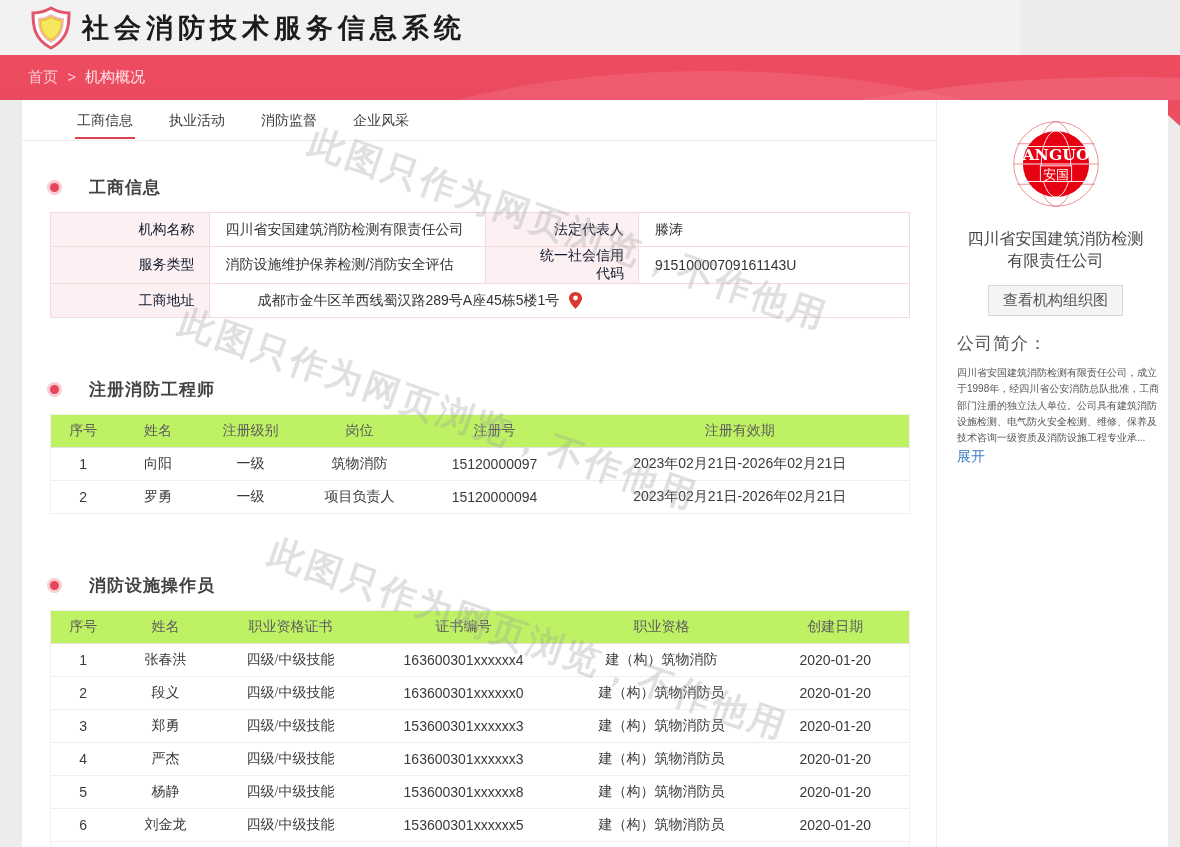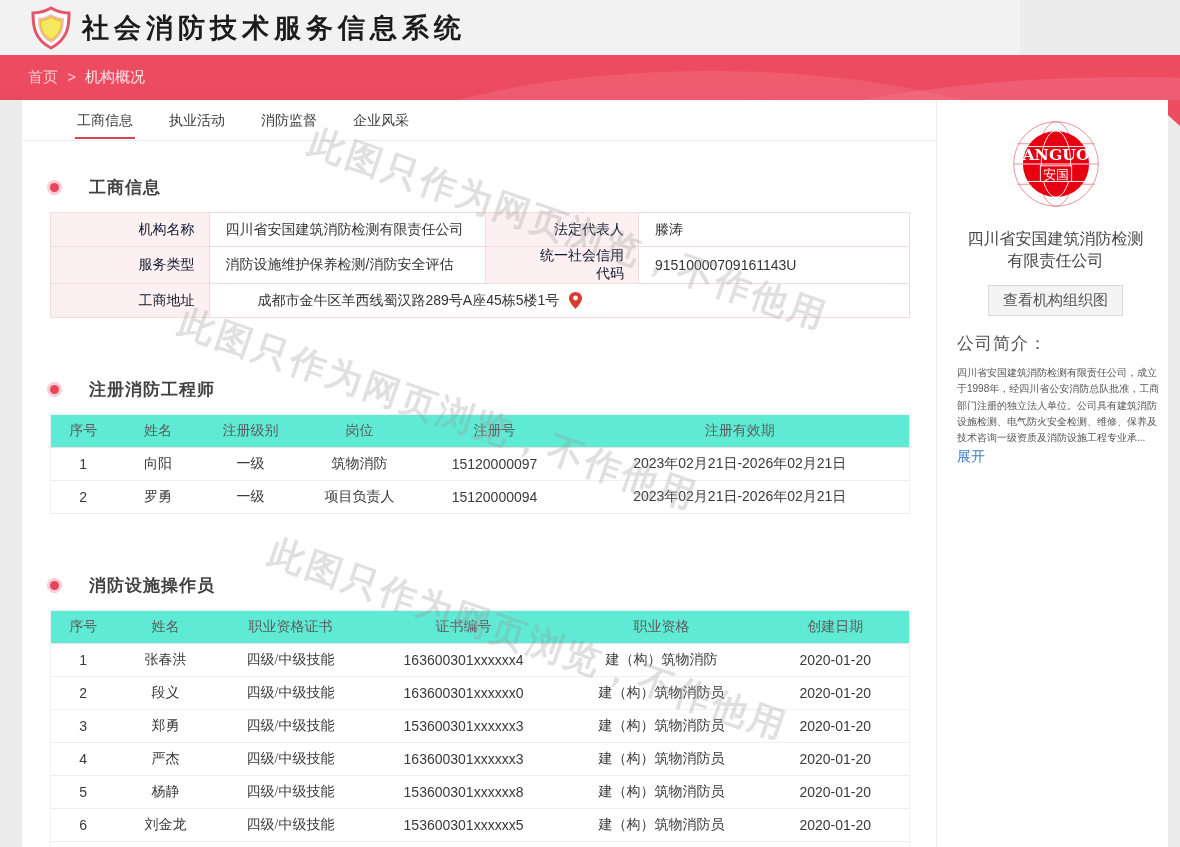--- a/index.html
+++ b/index.html
@@ -47,21 +47,21 @@
   table{border-collapse:collapse;table-layout:fixed;margin:13px 0 0 28px;width:860px;font-size:14px;}
   
   .biz-table td{height:34px;border:1px solid #f3dade;vertical-align:middle;}
   .biz-table .lbl{background:#fcf0f2;text-align:right;padding-right:14px;color:#0f172a;padding-left:48px;}
   .biz-table .val{text-align:left;padding-left:16px;color:#333;background:#fff;}
   .biz-table .c1{width:155px;} .biz-table .c2{width:270px;} .biz-table .c3{width:150px;} .biz-table .c4{width:265px;}
   .addr-flex{display:flex;align-items:center;gap:10px;margin-left:32px;}
   .pin{width:13px;height:17px;flex:0 0 auto;cursor:pointer;}
 
   
-  .data-table th{height:33px;background:#5eead4;color:#5d5d5d;font-weight:normal;border-bottom:1px solid #e3e3e3;}
+  .data-table th{height:33px;background:#bef264;color:#5d5d5d;font-weight:normal;border-bottom:1px solid #e3e3e3;}
   .data-table td{height:33px;color:#3a3a3a;text-align:center;border-bottom:1px solid #efefef;}
   .data-table{border:1px solid #f0f0f0;}
   .eng-table th:nth-child(1),.eng-table td:nth-child(1){width:65px;}
   .eng-table th:nth-child(2),.eng-table td:nth-child(2){width:85px;}
   .eng-table th:nth-child(3),.eng-table td:nth-child(3){width:100px;}
   .eng-table th:nth-child(4),.eng-table td:nth-child(4){width:118px;}
   .eng-table th:nth-child(5),.eng-table td:nth-child(5){width:152px;}
   .op-table th:nth-child(1),.op-table td:nth-child(1){width:65px;}
   .op-table th:nth-child(2),.op-table td:nth-child(2){width:100px;}
   .op-table th:nth-child(3),.op-table td:nth-child(3){width:150px;font-family:Liberation Serif, serif;}

